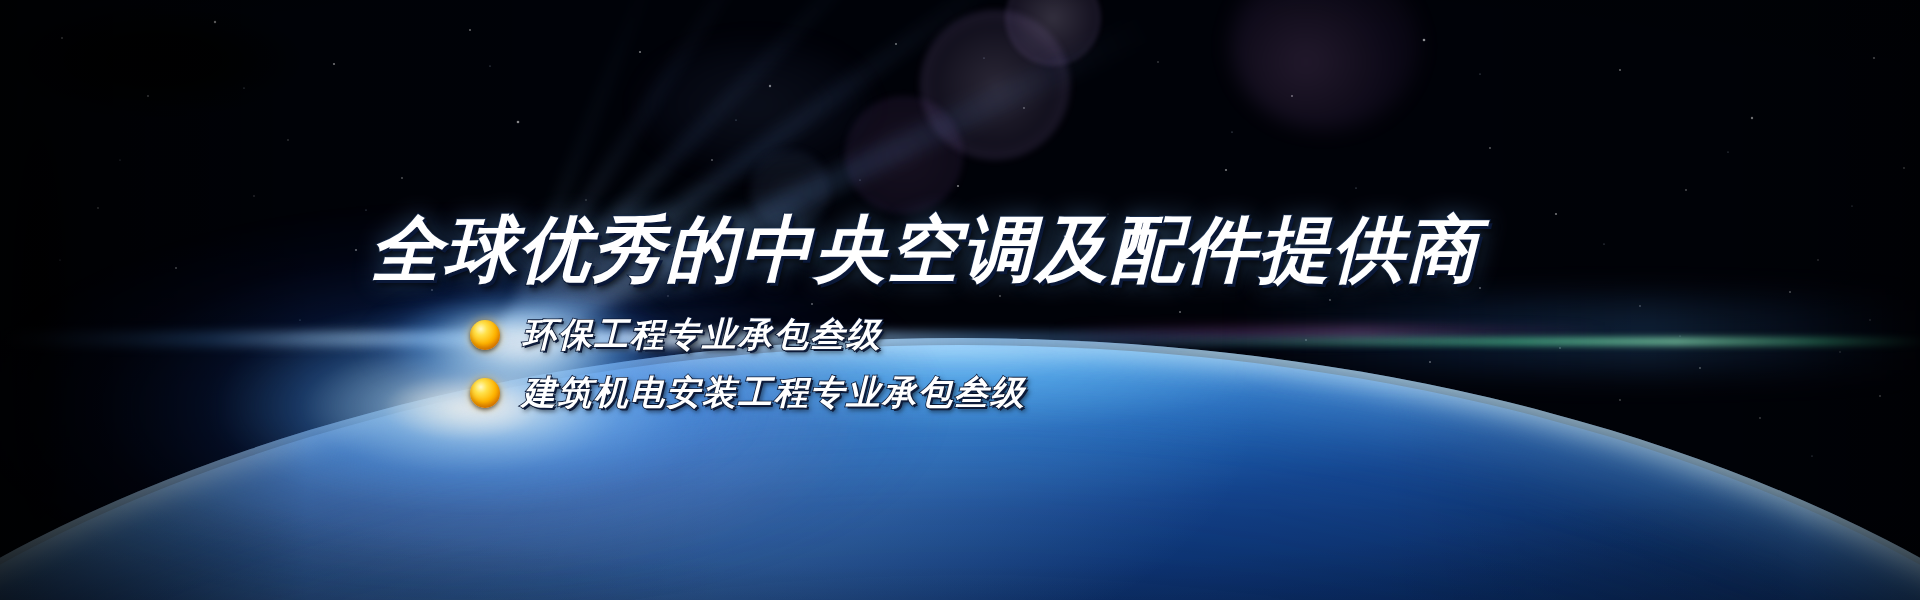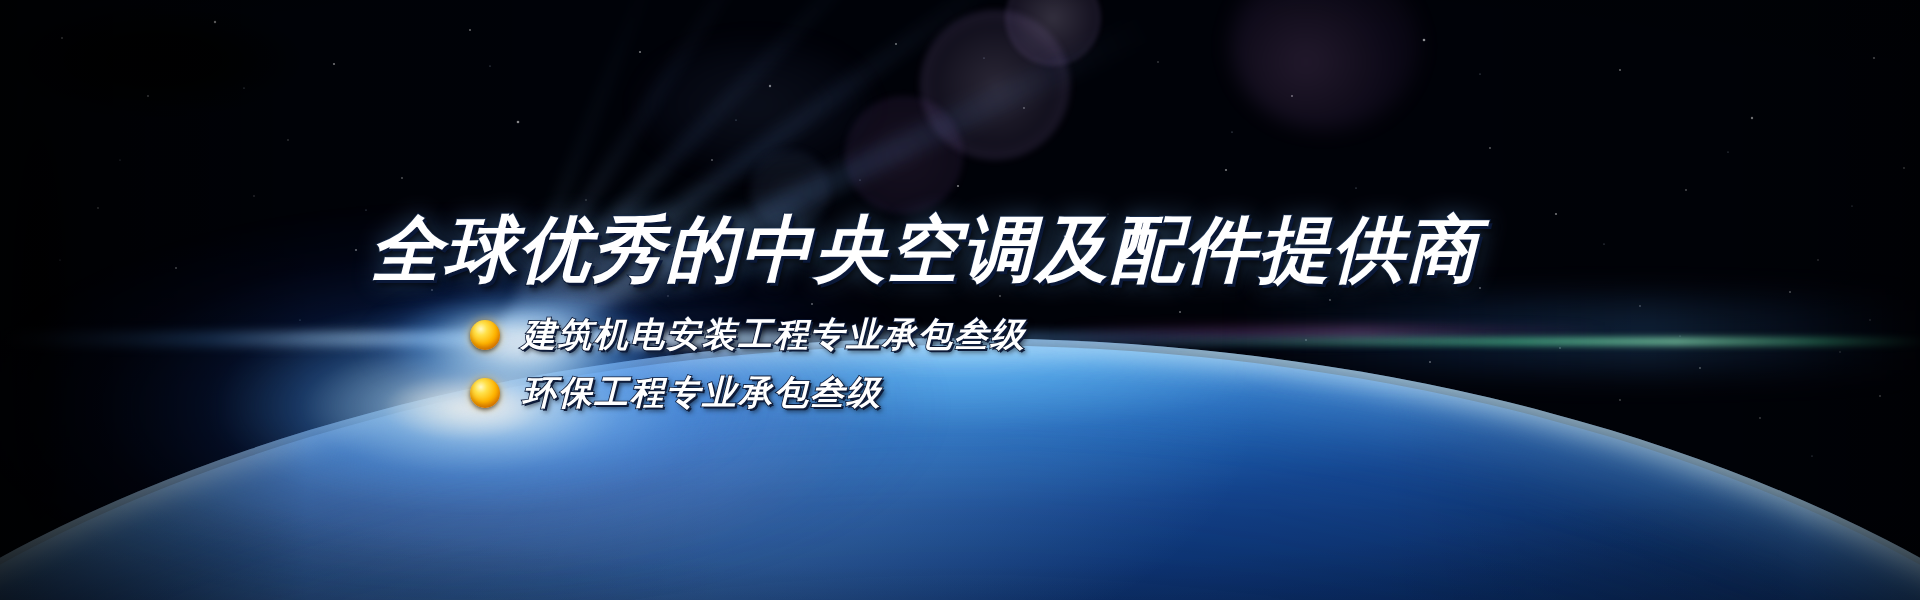--- a/index.html
+++ b/index.html
@@ -397,23 +397,23 @@
   <div class="vignette"></div>
 
   <div class="content">
 
     <div class="headline">全球优秀的中央空调及配件提供商</div>
 
     <div class="bullets">
 
       <div class="bullet-row">
         <span class="bullet-dot"></span>
-        <span class="bullet-text">建筑机电安装工程专业承包叁级</span>
+        <span class="bullet-text">环保工程专业承包叁级</span>
       </div>
 
       <div class="bullet-row">
         <span class="bullet-dot"></span>
-        <span class="bullet-text">环保工程专业承包叁级</span>
+        <span class="bullet-text">建筑机电安装工程专业承包叁级</span>
       </div>
 
     </div>
   </div>
 </div>
 
 </body></html>

